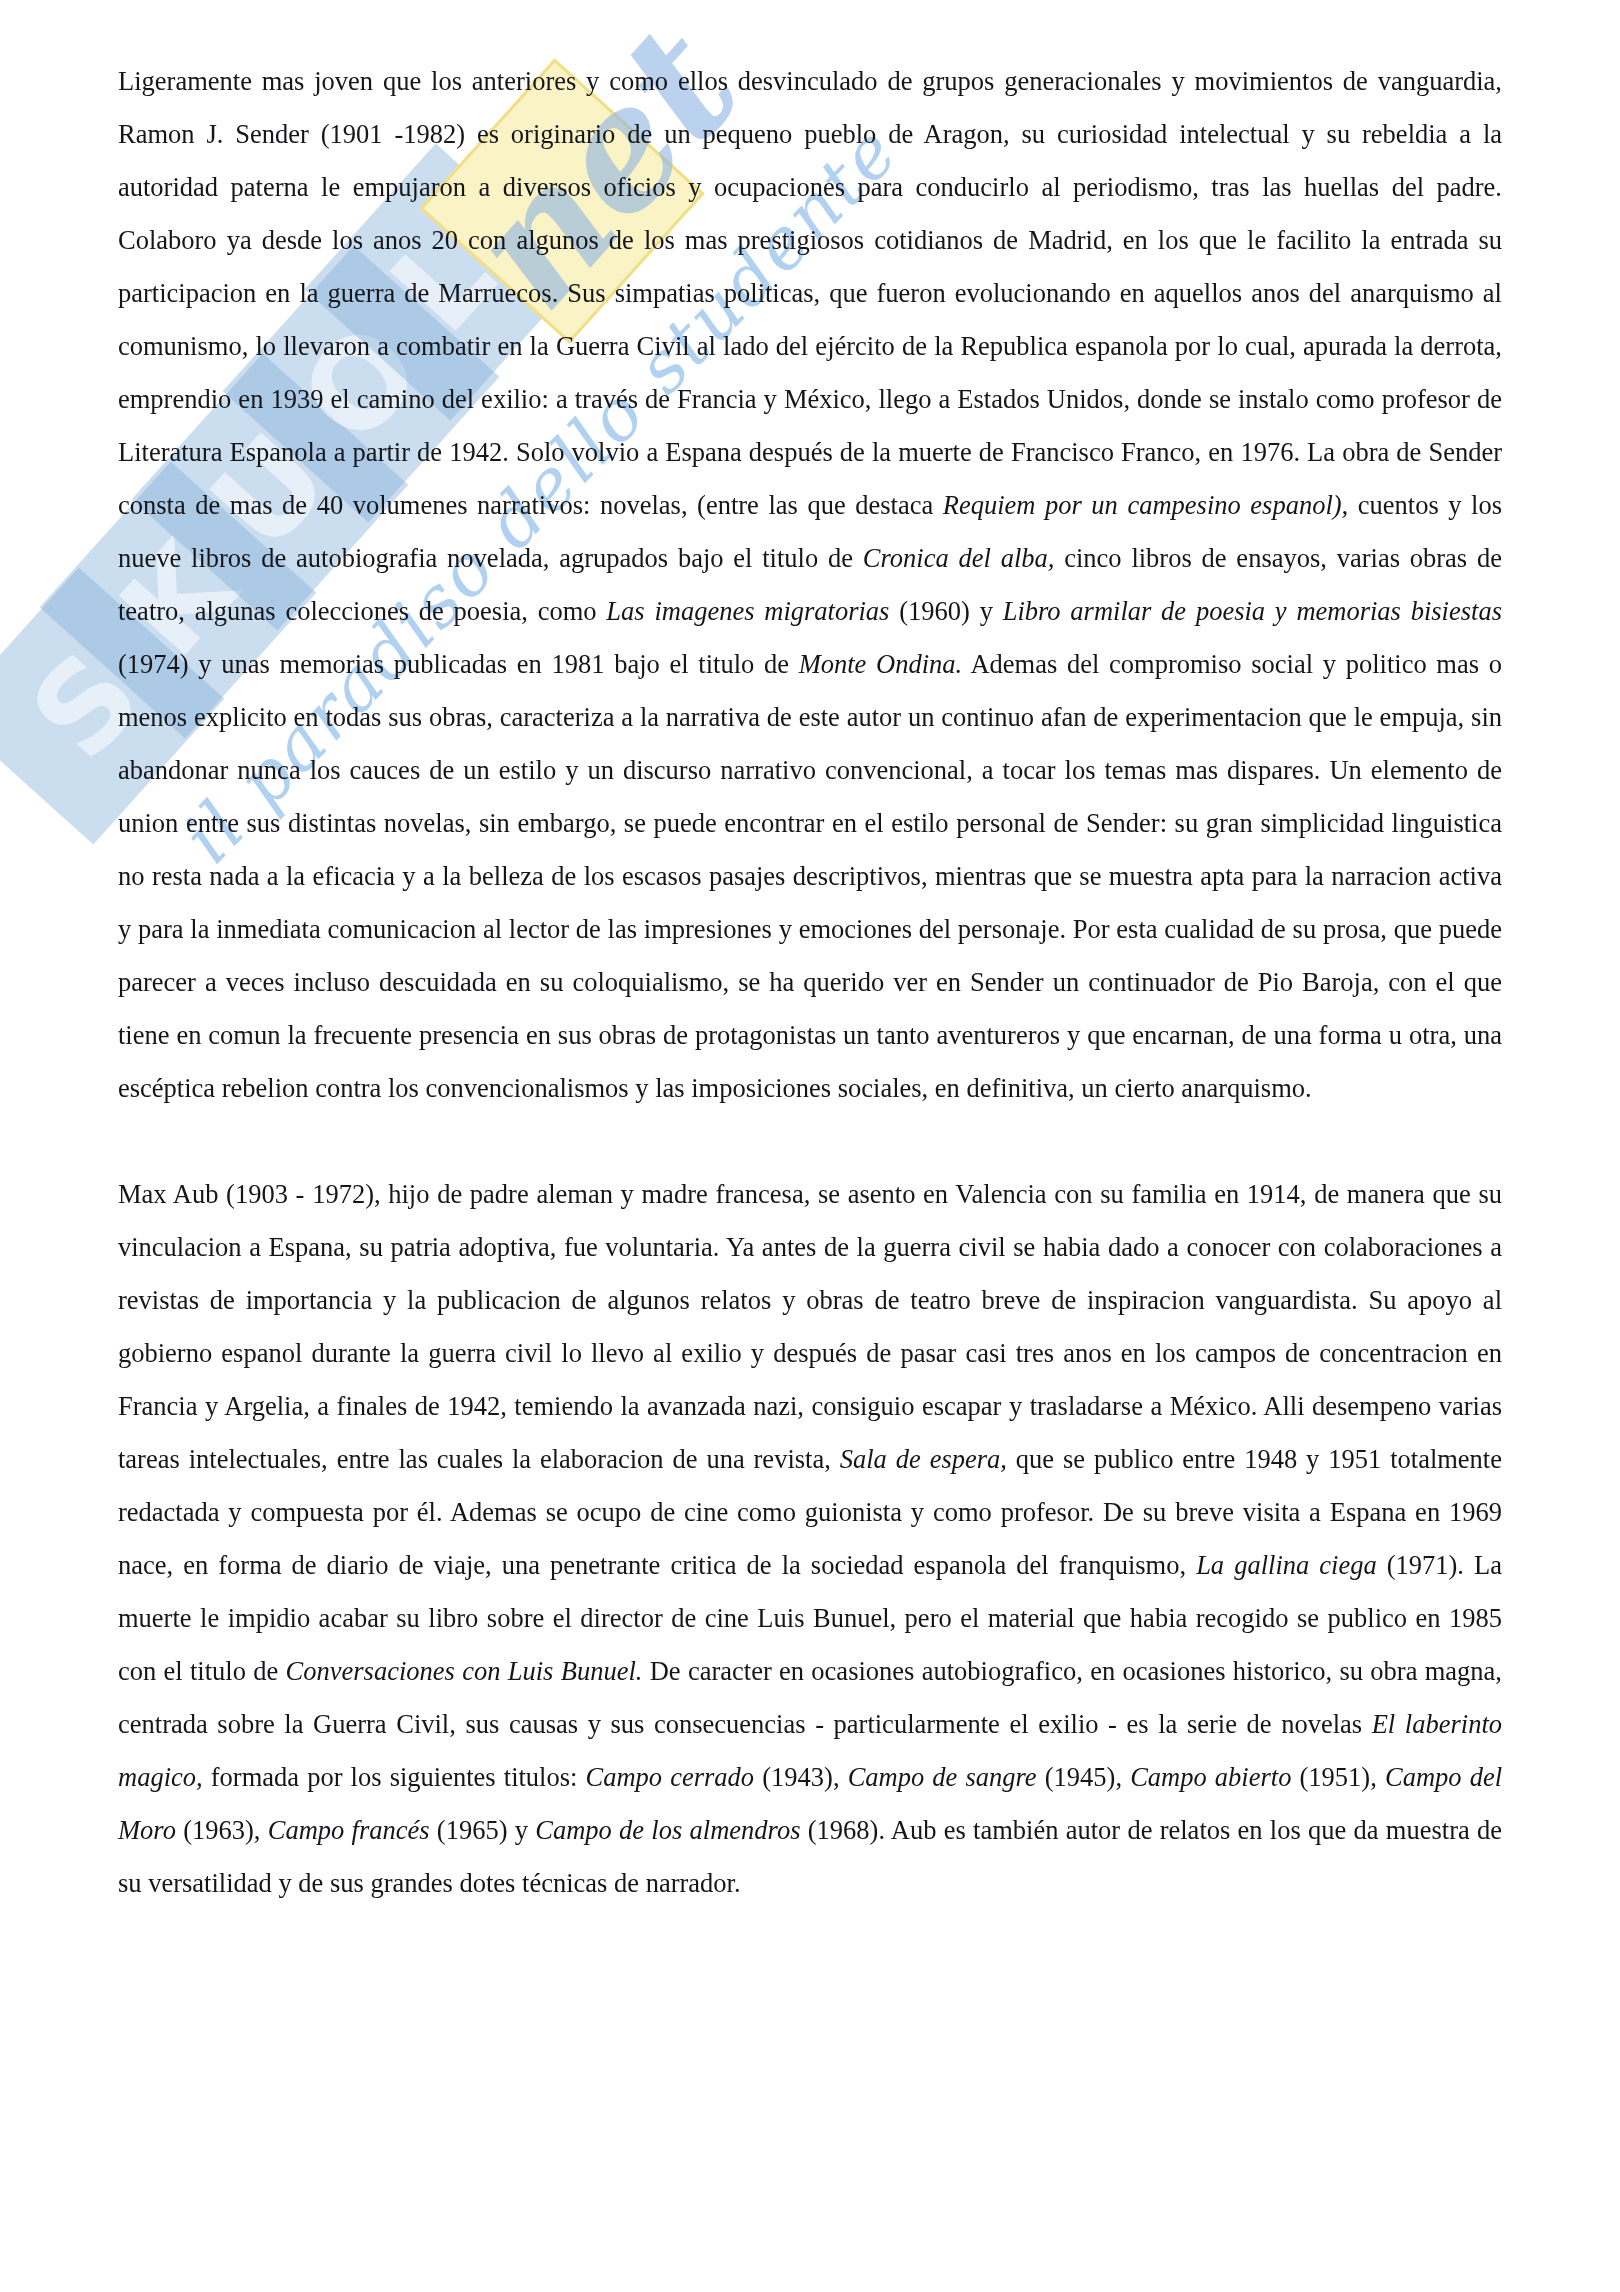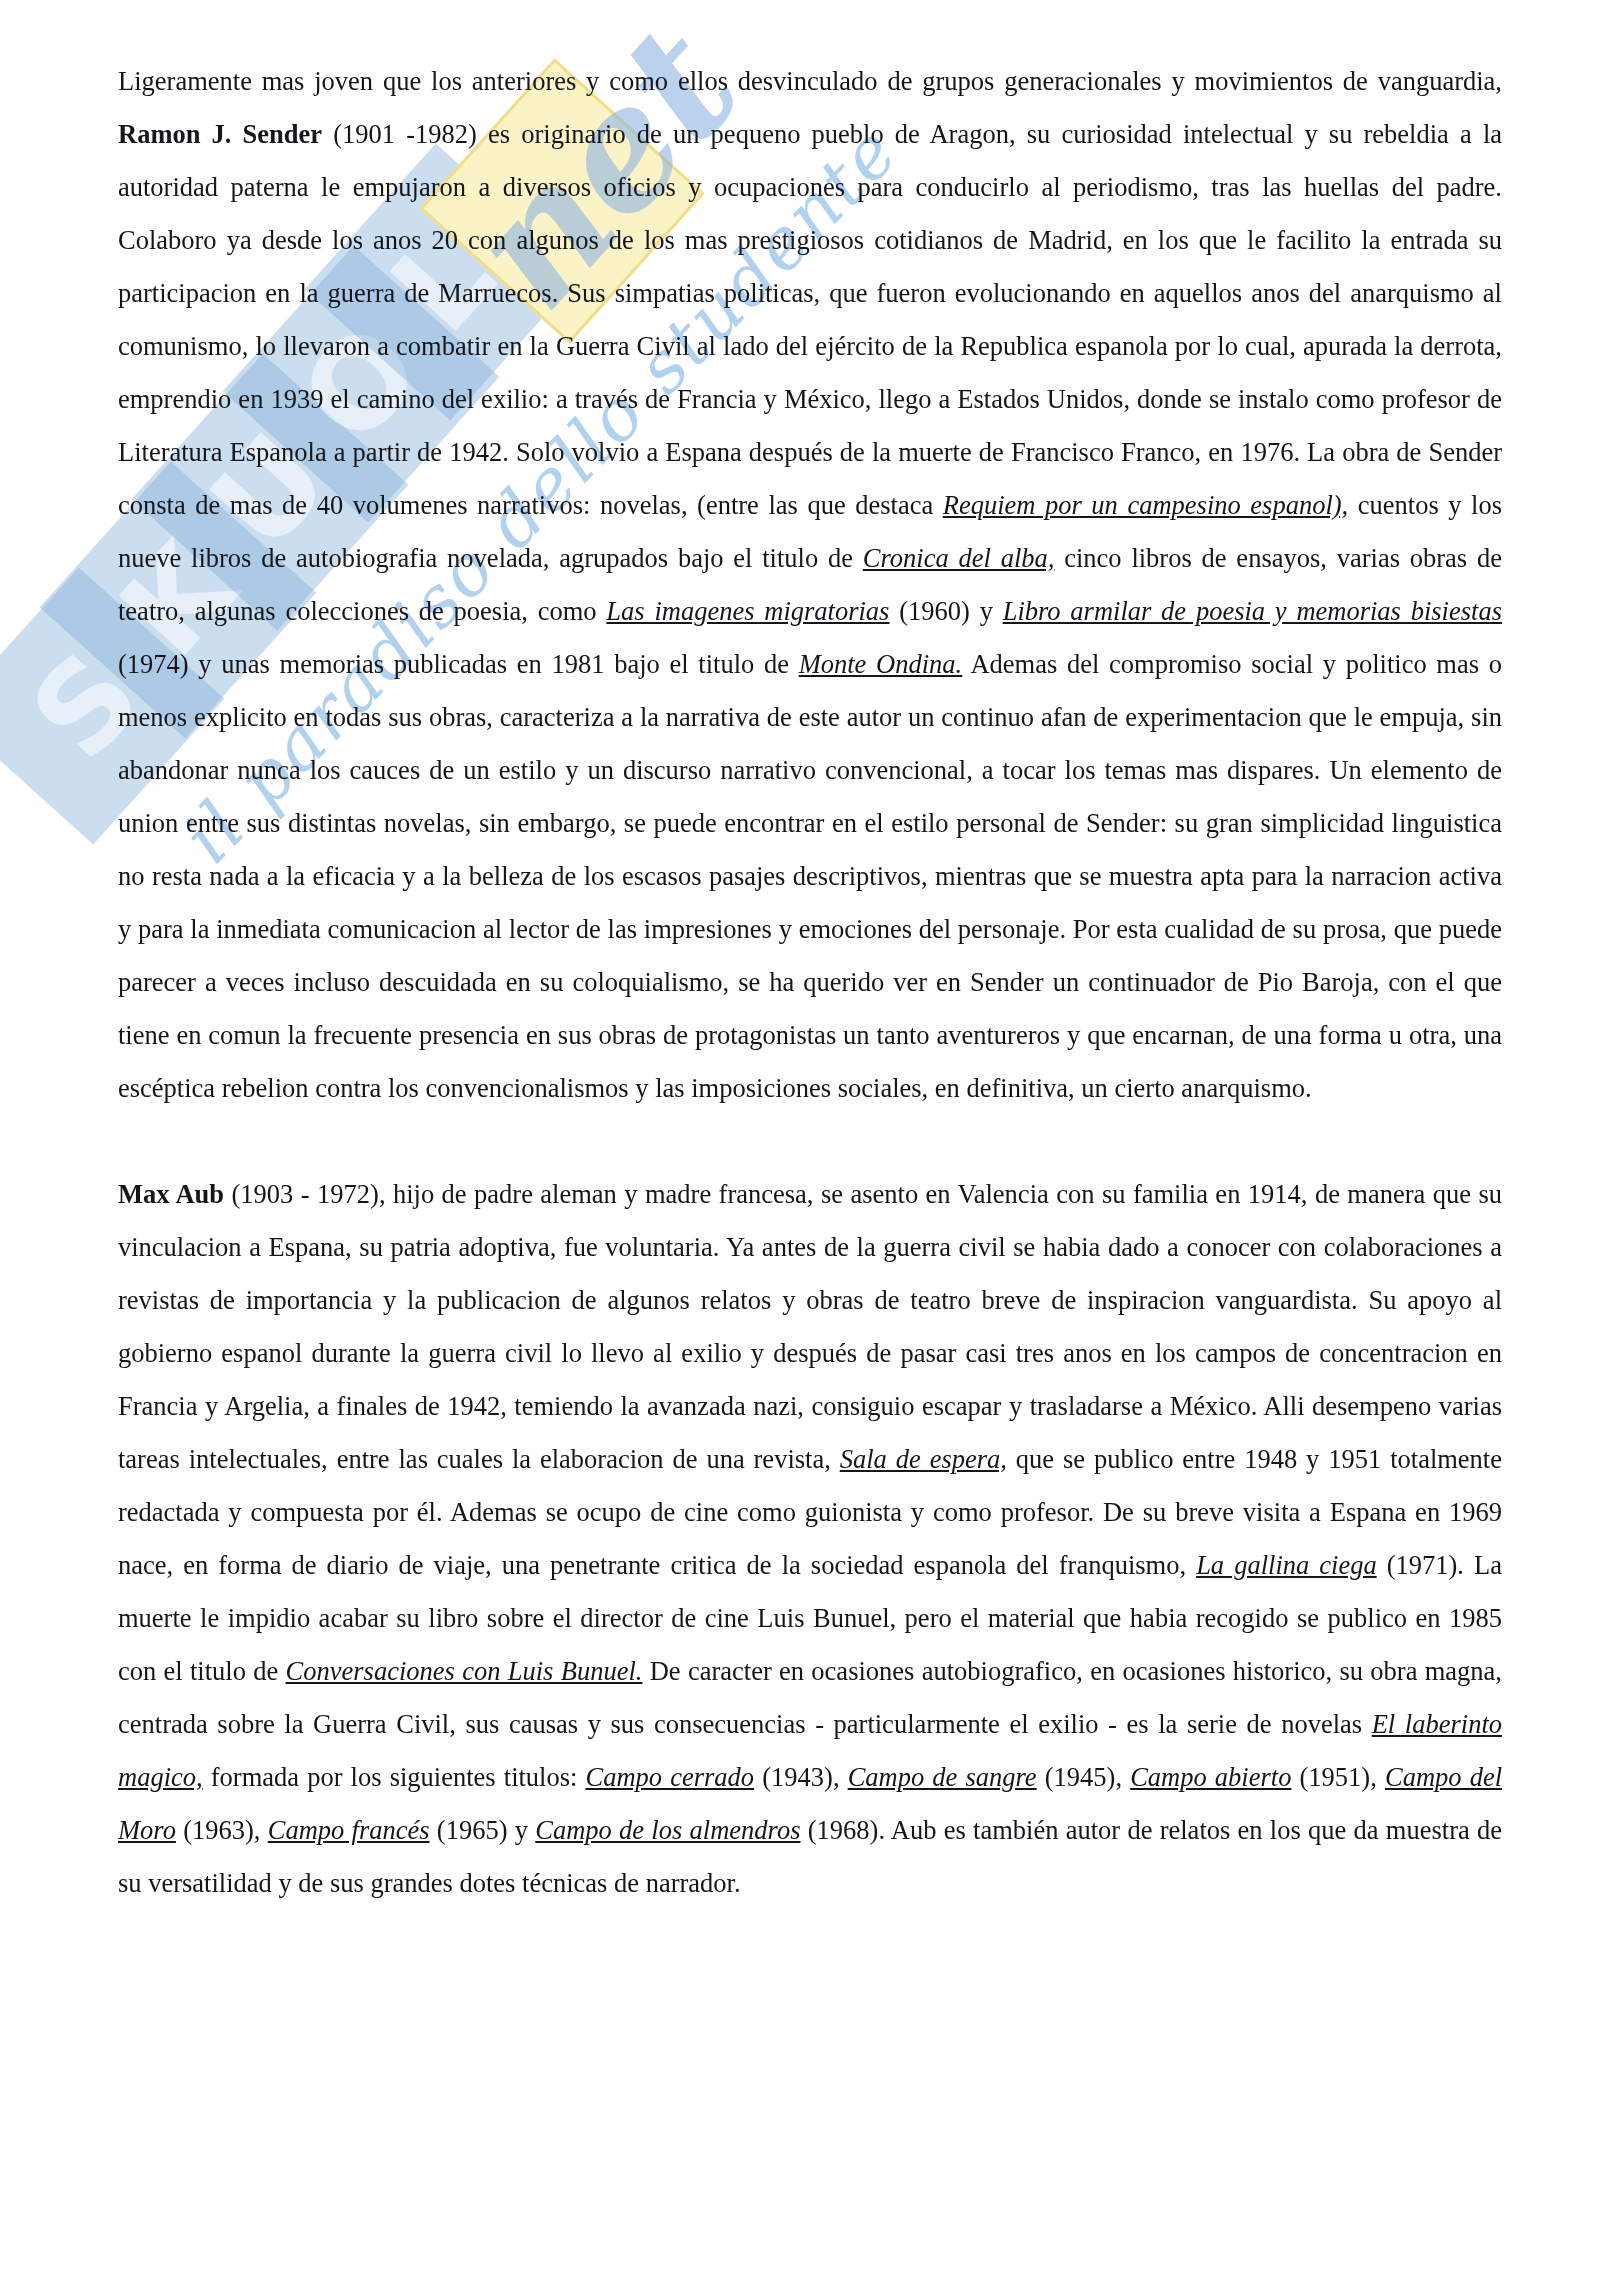--- a/index.html
+++ b/index.html
@@ -88,22 +88,22 @@
     right: 118px;
     top: 55px;
   }
   .content p {
     margin: 0 0 53px 0;
     font-size: 26.5px;
     line-height: 53px;
     text-align: justify;
     color: #15151a;
   }
-  .r-b { font-weight: bold; }
-  .r-i { font-style: italic; text-decoration: underline; }
+  .r-b { font-weight: normal; }
+  .r-i { font-style: italic; }
 </style>
 </head>
 <body>
 
 <div class="page">
 
   <div class="watermark">
     <div id="wm-tiles">
         <div class="tile">
           <span class="tile-letter">S</span>

